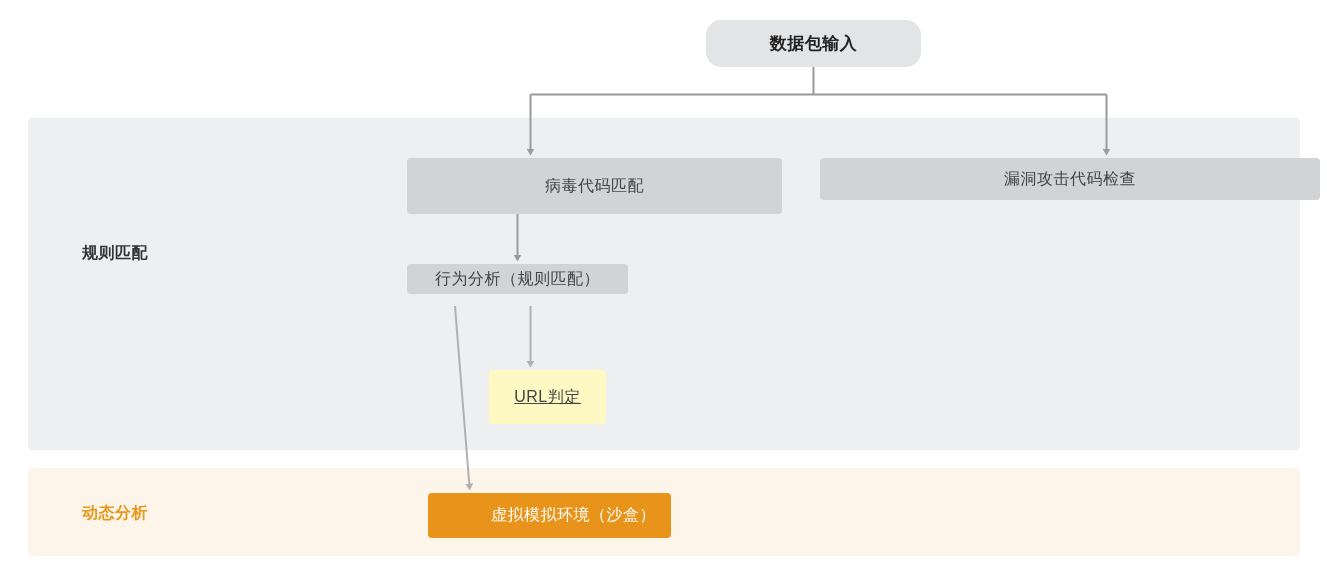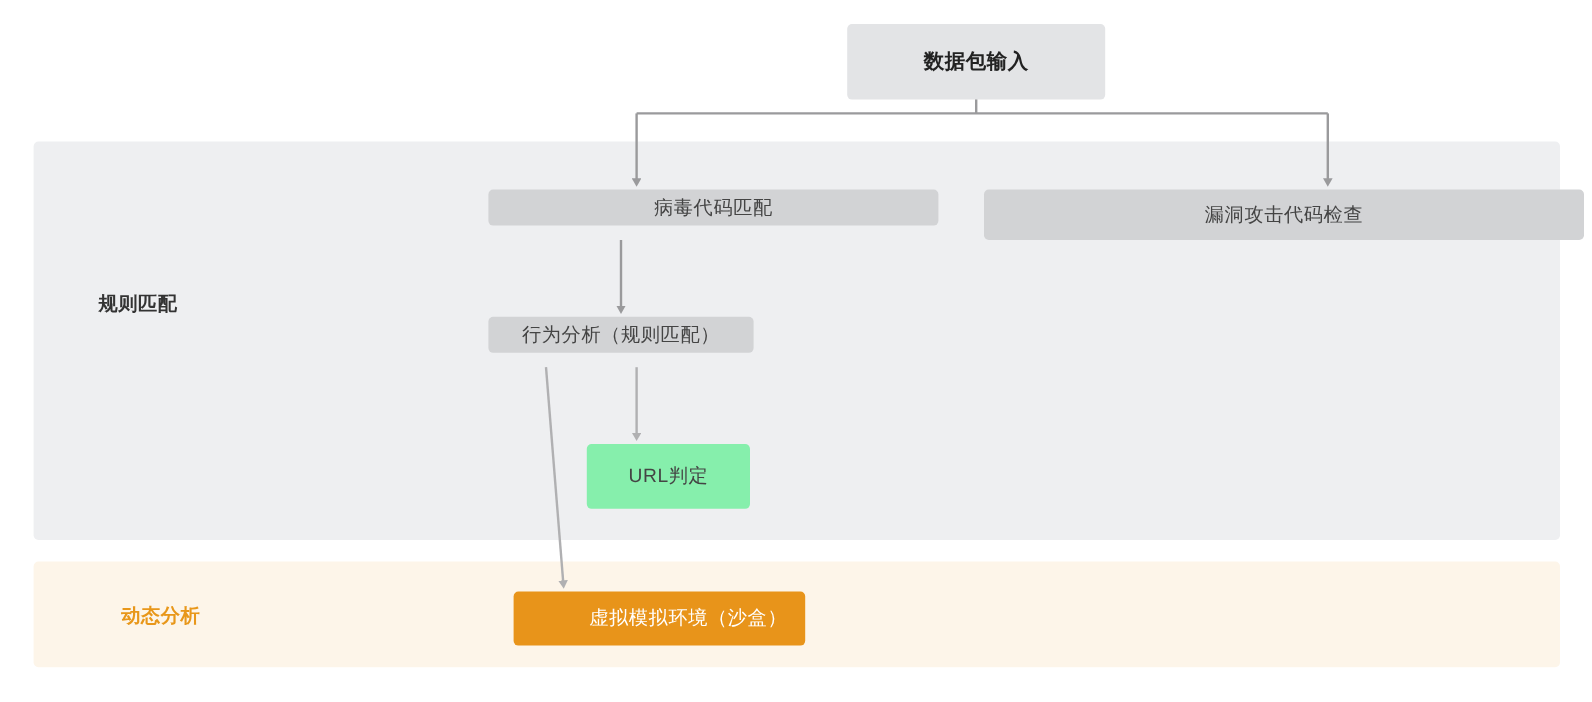--- a/index.html
+++ b/index.html
@@ -47,49 +47,49 @@
   }
   .band-label-static {
     left: 82px;
     top: 243px;
     color: #333333;
   }
   .band-label-dynamic {
     left: 82px;
     top: 503px;
     color: #e8971a;
-    margin-left: 19px;
   }
 
   
   .node {
     position: absolute;
     display: flex;
     align-items: center;
     justify-content: center;
     border-radius: 4px;
     box-sizing: border-box;
     white-space: nowrap;
   }
   .node-root {
     left: 706px;
     top: 20px;
     width: 215px;
-    height: 63px;
+    height: 47px;
     background: #e3e4e6;
     color: #222222;
     font-size: 17px;
     font-weight: bold;
     letter-spacing: 0.5px;
+    border-radius: 15px;
   }
   .node-virus {
     left: 407px;
     top: 158px;
     width: 375px;
-    height: 30px;
+    height: 56px;
     background: #d2d3d5;
     color: #444444;
     font-size: 16px;
     letter-spacing: 0.5px;
   }
   .node-vuln {
     left: 820px;
     top: 158px;
     width: 500px;
     height: 42px;
@@ -104,26 +104,27 @@
     width: 221px;
     height: 30px;
     background: #d2d3d5;
     color: #444444;
     font-size: 16px;
     letter-spacing: 0.5px;
   }
   .node-url {
     left: 489px;
     top: 370px;
-    width: 136px;
+    width: 117px;
     height: 54px;
-    background: #86efac;
+    background: #fef9c3;
     color: #444444;
     font-size: 16px;
     letter-spacing: 0.5px;
+    text-decoration: underline;
   }
   .node-sandbox {
     left: 428px;
     top: 493px;
     width: 243px;
     height: 45px;
     background: #e8941a;
     color: #ffffff;
     font-size: 16px;
     letter-spacing: 0.5px;

